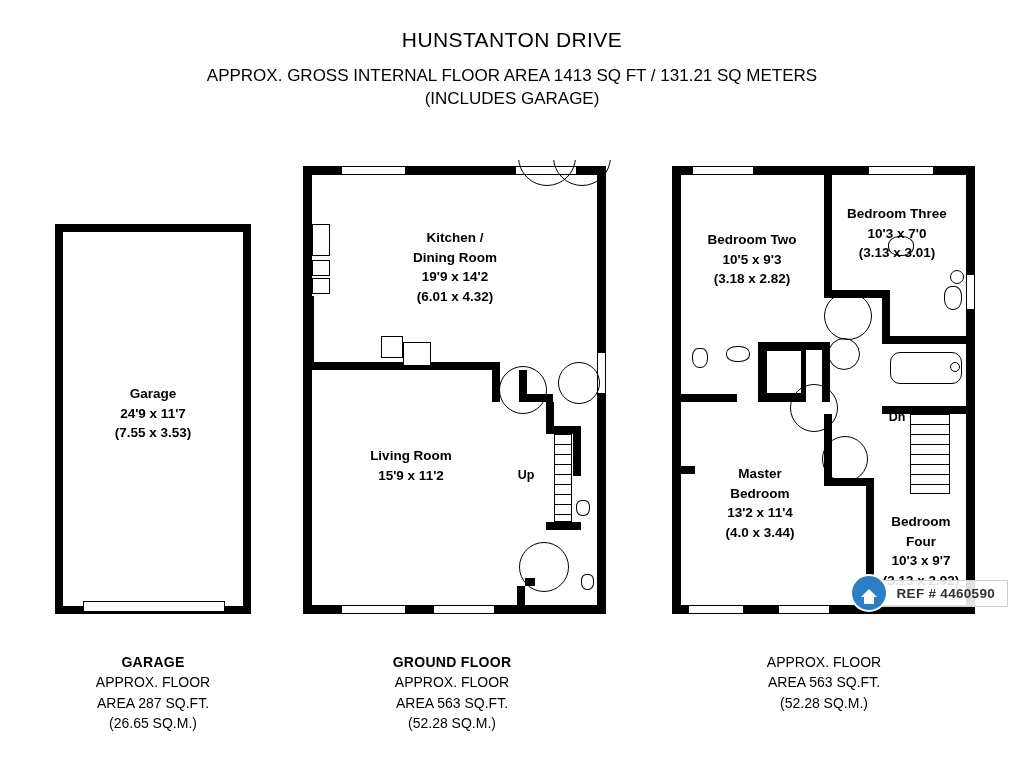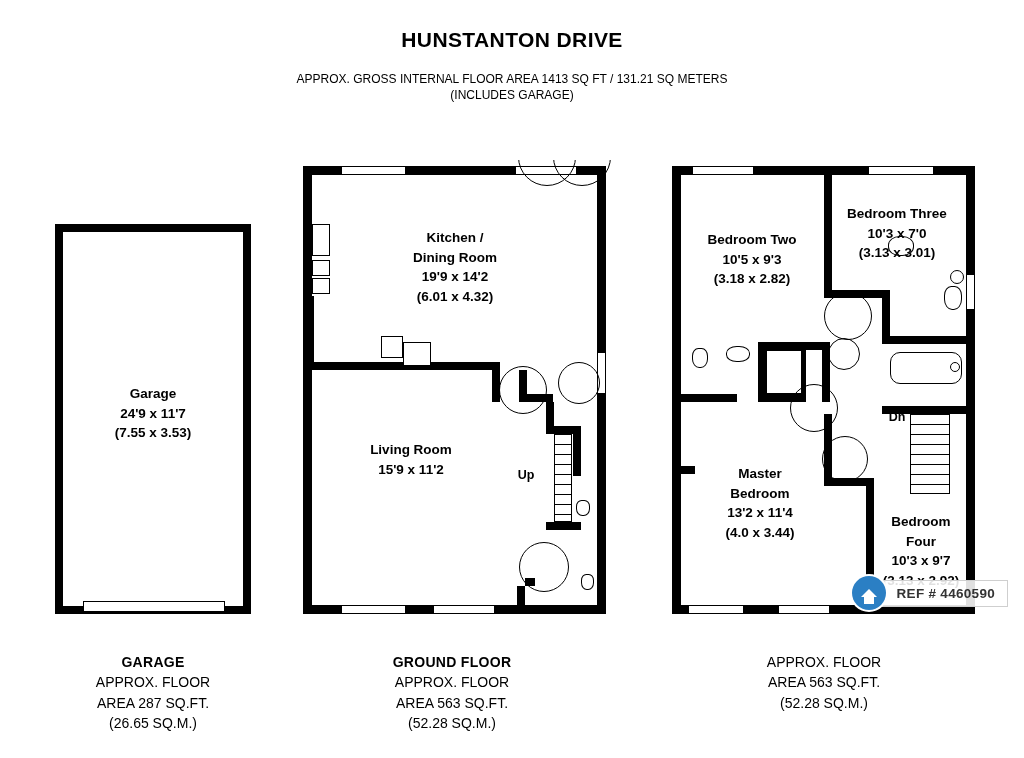--- a/index.html
+++ b/index.html
@@ -17,26 +17,26 @@
   }
   .header {
     position: absolute;
     top: 28px;
     left: 0;
     width: 1024px;
     text-align: center;
   }
   .title {
     font-size: 21px;
-    font-weight: bold;
+    font-weight: normal;
     letter-spacing: 0.4px;
   }
   .subtitle {
-    font-size: 12px;
-    margin-top: 19px;
+    font-size: 17px;
+    margin-top: 13px;
     line-height: 1.35;
   }
   .plan {
     position: absolute;
   }
   
   #garage-plan {
     left: 55px;
     top: 224px;
     width: 196px;
@@ -245,21 +245,21 @@
   <div class="arc" style="left:216px; top:376px; width:48px; height:48px; clip-path: polygon(0 0, 100% 0, 100% 100%, 0 100%);"></div>
   <div class="arc" style="left:255px; top:196px; width:40px; height:40px;"></div>
 
   <div class="room-label" style="left:62px; top:62px; width:180px;">
     <div>Kitchen /</div>
     <div>Dining Room</div>
     <div class="dim">19'9 x 14'2</div>
     <div class="dim">(6.01 x 4.32)</div>
   </div>
 
-  <div class="room-label" style="left:18px; top:274px; width:180px;">
+  <div class="room-label" style="left:18px; top:280px; width:180px;">
     <div>Living Room</div>
     <div class="dim">15'9 x 11'2</div>
   </div>
 
   <div class="room-label" style="left:206px; top:300px; width:34px; font-size:12.5px;">Up</div>
 </div>
 
 <div class="plan" id="first-plan">
 
   <div class="wall" style="left:0; top:0; width:303px; height:9px;"></div>

